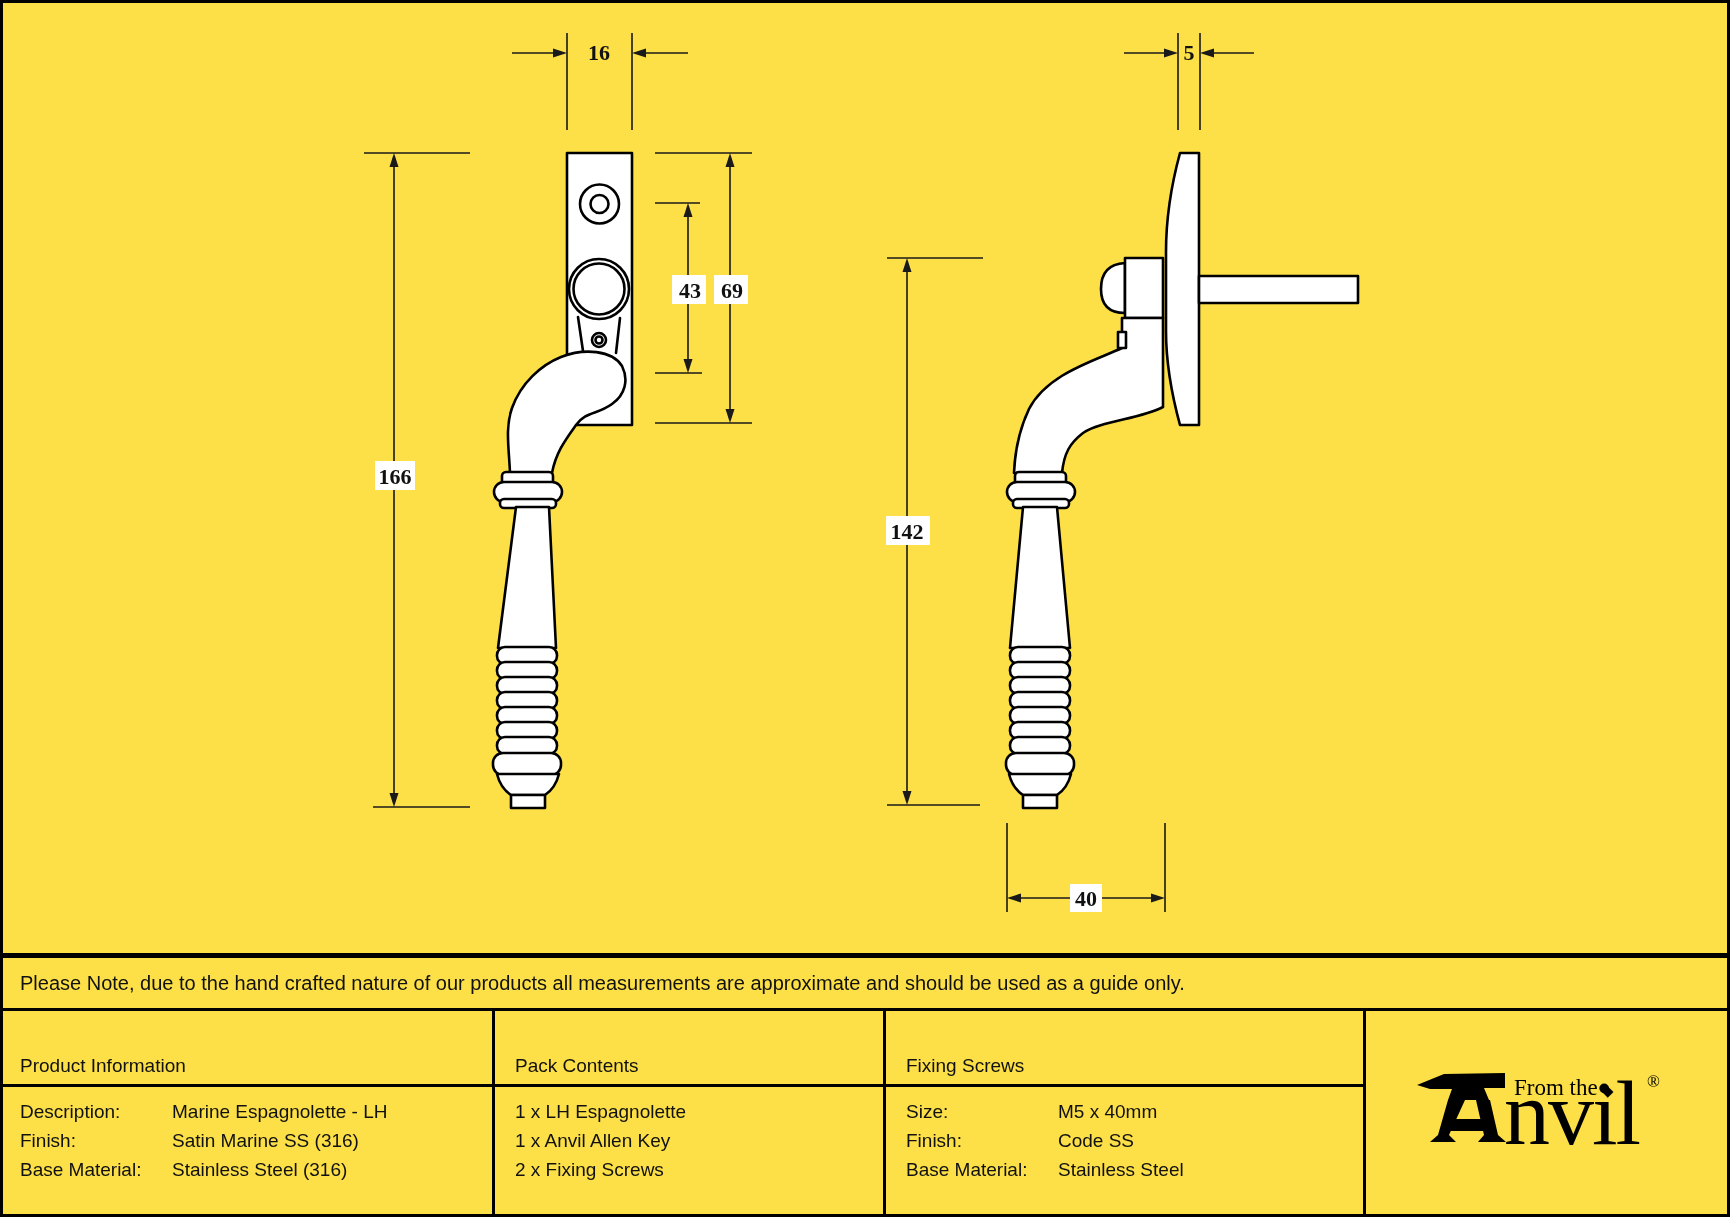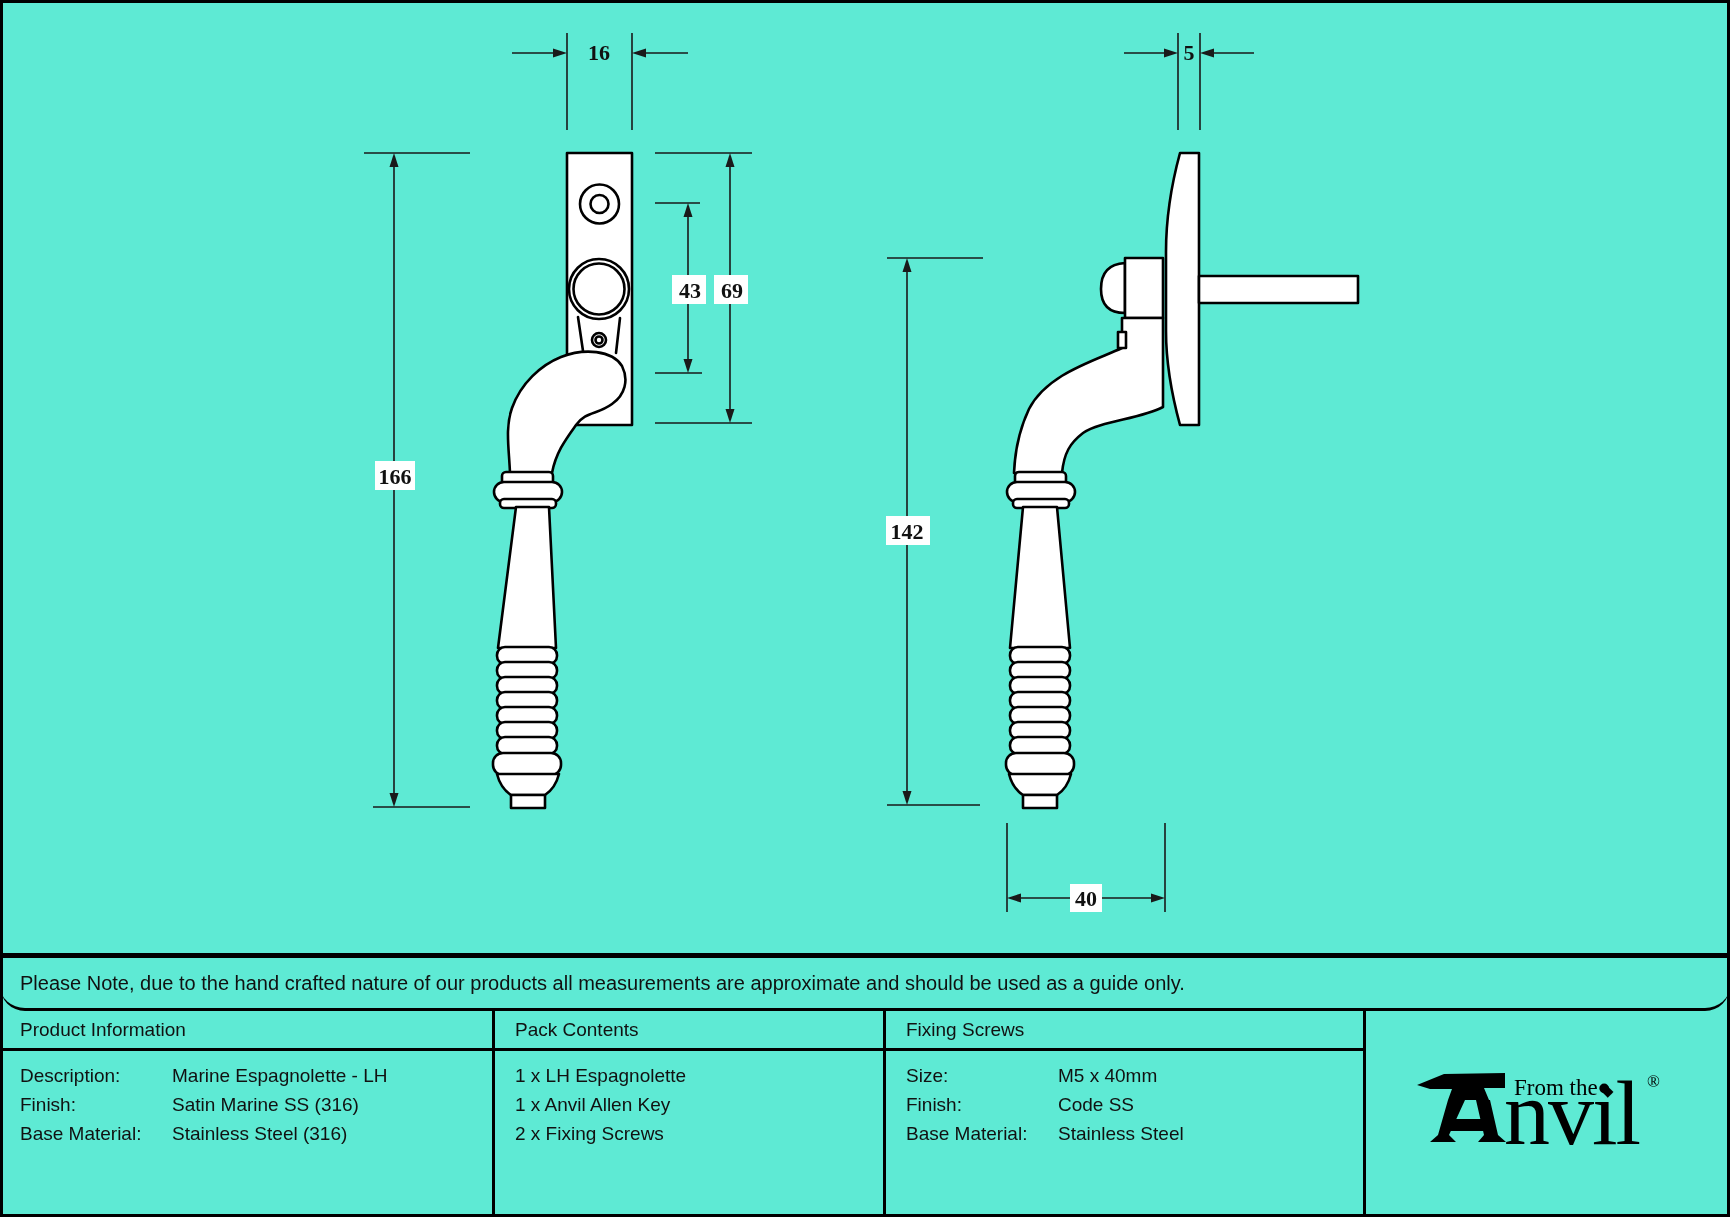--- a/index.html
+++ b/index.html
@@ -1,34 +1,34 @@
 <!DOCTYPE html>
 <html><head>
 <meta charset="utf-8">
 <style>
   html,body{margin:0;padding:0;background:#e8e8e8;}
   .page{
-    position:relative;width:1730px;height:1217px;background:#5eead4;
+    position:relative;width:1730px;height:1217px;background:#fde047;
     font-family:"Liberation Sans",sans-serif;color:#111;overflow:hidden;
   }
   .frame{position:absolute;inset:0;border:3px solid #000;pointer-events:none;}
   .drawing-svg{position:absolute;left:0;top:0;}
   
   .info{position:absolute;left:0;right:0;top:953px;bottom:0;border-top:5px solid #000;}
   .note-row{height:50px;border-bottom:3px solid #000;display:flex;align-items:center;
-    padding-left:20px;font-size:20px;border-radius:25px;}
+    padding-left:20px;font-size:20px;}
   .grid{display:flex;position:absolute;left:0;right:0;top:53px;bottom:0;}
   .col{box-sizing:border-box;height:100%;}
   .col-divider{border-right:3px solid #000;}
   .col-product{width:495px;}
   .col-pack{width:391px;}
   .col-fix{width:480px;}
   .col-logo{flex:1;position:relative;margin-left:20px;}
   .hdr{height:37px;border-bottom:3px solid #000;display:flex;align-items:center;
-    padding-left:20px;font-size:19px;}
+    padding-left:20px;font-size:19px;margin-top:36px;}
   .cellbody{padding:10px 0 0 20px;font-size:19px;line-height:29px;}
   .kv{display:flex;}
   .kv .k{width:152px;flex:0 0 152px;}
   .logo-wrap{position:absolute;inset:0;}
 </style>
 </head>
 <body>
 
 <div class="page">
 

